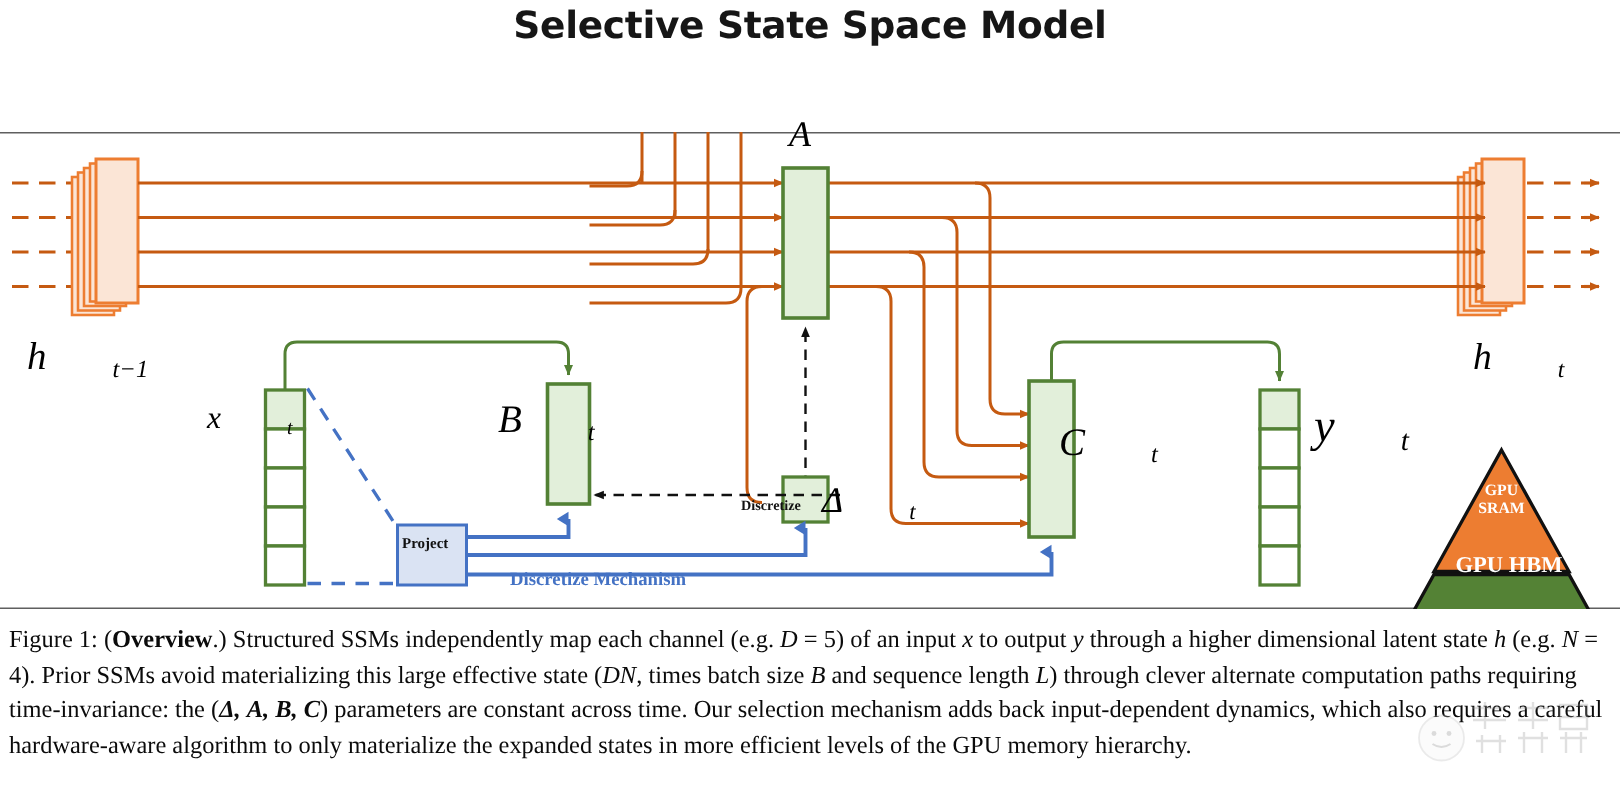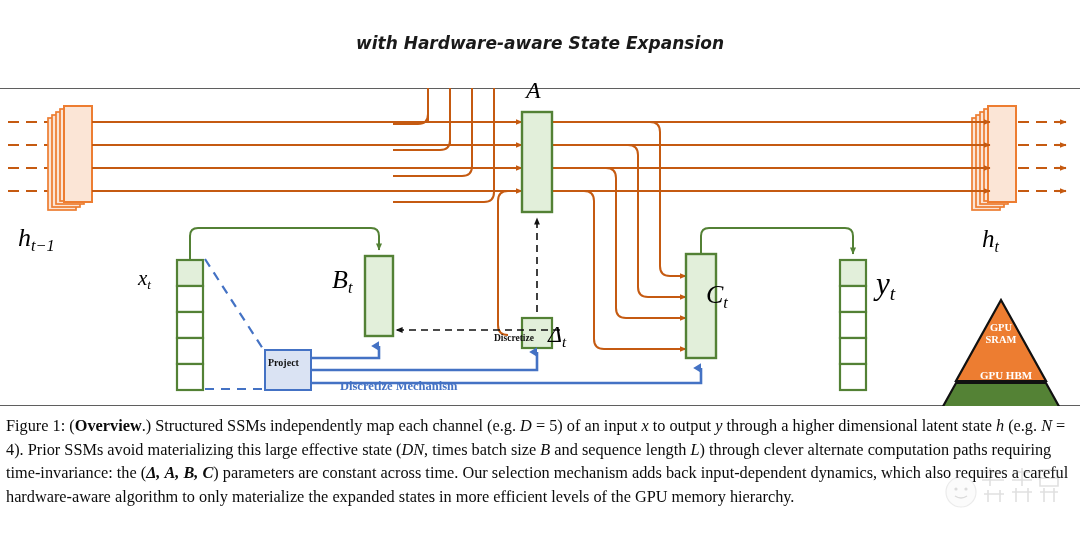--- a/index.html
+++ b/index.html
@@ -18,59 +18,59 @@
   
   .figpanel{position:absolute;left:0;top:88px;width:1080px;height:318px;
             box-sizing:border-box;border-top:1.3px solid #5f5f5f;
             border-bottom:1.3px solid #5f5f5f;background:#fff;}
   .fig-svg{position:absolute;left:0;top:88px;}
 
   
   .mlabel{position:absolute;font-family:"Liberation Serif",serif;font-style:italic;
           color:#000;white-space:nowrap;line-height:1;}
   .mlabel .sub{font-size:.63em;font-style:italic;
-               position:relative;top:.33em;letter-spacing:0;}
+               position:relative;top:.33em;letter-spacing:0;margin-left:44px;}
 
   .lbl-h1{left:18px;top:225px;font-size:26px;}
   .lbl-xt{left:138px;top:268px;font-size:21px;}
   .lbl-Bt{left:332px;top:267px;font-size:26px;}
   .lbl-A {left:526px;top:78px;font-size:24px;}
   .lbl-Dt{left:548px;top:322px;font-size:24px;}
   .lbl-Ct{left:706px;top:282px;font-size:26px;}
   .lbl-yt{left:876px;top:268px;font-size:31px;}
   .lbl-ht{left:982px;top:226px;font-size:25px;}
 
   .tag{position:absolute;font-family:Liberation Serif, serif;font-weight:bold;
        white-space:nowrap;line-height:1;}
   .tag-discretize{left:494px;top:334px;font-size:9.5px;color:#111;}
   .tag-project{left:268px;top:358px;font-size:10px;color:#111;}
   .tag-select{left:340px;top:380px;font-size:12.5px;color:#4472c4;}
   .tag-sram{left:958px;top:322px;font-size:10.5px;color:#fff;text-align:center;
             width:86px;line-height:12px;}
-  .tag-hbm{left:958px;top:370px;font-size:11px;color:#fff;text-align:center;
+  .tag-hbm{left:958px;top:370px;font-size:15px;color:#fff;text-align:center;
            width:96px;}
 
   
   .caption{position:absolute;left:6px;top:414px;width:1068px;
            font-family:"Liberation Serif",serif;font-size:16.3px;line-height:23.6px;
            color:#0b0b0b;text-align:left;}
   .caption b{font-weight:bold;}
   .caption i{font-style:italic;}
   .cap-bi{font-style:italic;font-weight:bold;}
 
   
   .watermark{position:absolute;left:944px;top:462px;width:124px;height:52px;
              opacity:.30;pointer-events:none;}
 </style>
 </head>
 <body>
 
 <div id="root">
 
-  <div class="subtitle">with Hardware-aware State Expansion</div>
+  <div class="title">Selective State Space Model</div>
 
   <div class="figpanel"></div>
 
   <svg class="fig-svg" width="1080" height="318" viewBox="0 0 1080 318">
     <defs>
       <marker id="arrO" markerWidth="7" markerHeight="7" refX="6" refY="3.2" orient="auto" markerUnits="userSpaceOnUse">
         <path d="M0,0.4 L6.6,3.2 L0,6 z" fill="#c55a11"></path>
       </marker>
       <marker id="arrG" markerWidth="8" markerHeight="8" refX="6.6" refY="3.6" orient="auto" markerUnits="userSpaceOnUse">
         <path d="M0,0.6 L7,3.6 L0,6.6 z" fill="#538135"></path>

